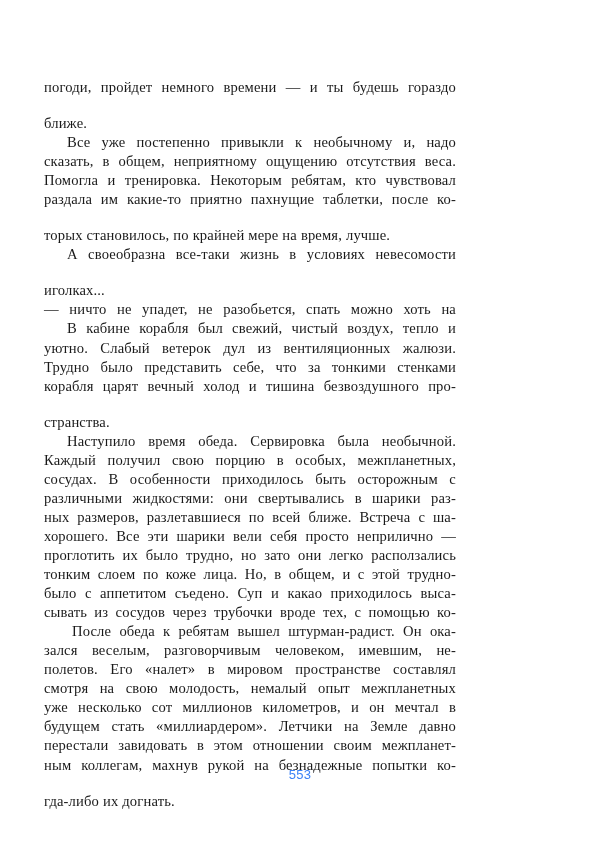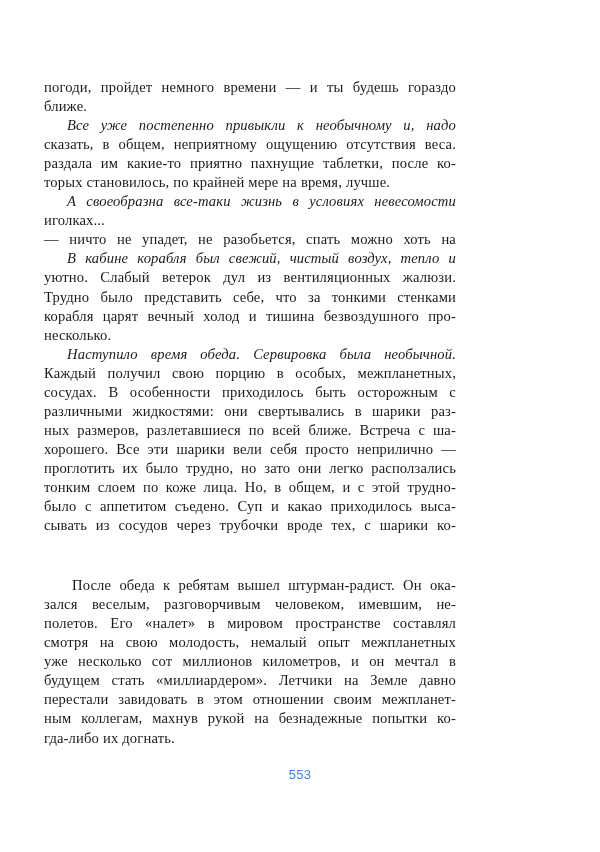--- a/index.html
+++ b/index.html
@@ -48,28 +48,27 @@
   .line {
     display: block;
     text-align: justify;
     text-align-last: justify;
     white-space: nowrap;
   }
   .line.last,
   .line.ragged {
     text-align-last: left;
     white-space: normal;
+    margin-top: 17px;
   }
   .line.indent {
     text-indent: 23px;
-    font-style: italic;
   }
   .line.indent-wide {
     text-indent: 28px;
-    margin-top: 41px;
   }
 
   
   .line:not(.last):not(.ragged) {
     white-space: normal;
     text-align: justify;
     text-align-last: justify;
   }
 
   .page-number {
@@ -90,46 +89,47 @@
 <div class="page">
 
   <div class="text-block">
       <p class="para">
         <span class="line">погоди, пройдет немного времени — и ты будешь гораздо</span>
         <span class="line last">ближе.</span>
       </p>
       <p class="para">
         <span class="line indent">Все уже постепенно привыкли к необычному и, надо</span>
         <span class="line">сказать, в общем, неприятному ощущению отсутствия веса.</span>
+        <span class="line">Помогла и тренировка. Некоторым ребятам, кто чувствовал</span>
         <span class="line">раздала им какие-то приятно пахнущие таблетки, после ко-</span>
         <span class="line last">торых становилось, по крайней мере на время, лучше.</span>
       </p>
       <p class="para">
         <span class="line indent">А своеобразна все-таки жизнь в условиях невесомости</span>
         <span class="line last">иголках...</span>
         <span class="line">— ничто не упадет, не разобьется, спать можно хоть на</span>
       </p>
       <p class="para">
         <span class="line indent">В кабине корабля был свежий, чистый воздух, тепло и</span>
         <span class="line">уютно. Слабый ветерок дул из вентиляционных жалюзи.</span>
         <span class="line">Трудно было представить себе, что за тонкими стенками</span>
         <span class="line">корабля царят вечный холод и тишина безвоздушного про-</span>
-        <span class="line last">несколько.</span>
+        <span class="line last">странства.</span>
       </p>
       <p class="para">
         <span class="line indent">Наступило время обеда. Сервировка была необычной.</span>
         <span class="line">Каждый получил свою порцию в особых, межпланетных,</span>
         <span class="line">сосудах. В особенности приходилось быть осторожным с</span>
         <span class="line">различными жидкостями: они свертывались в шарики раз-</span>
         <span class="line">ных размеров, разлетавшиеся по всей ближе. Встреча с ша-</span>
         <span class="line">хорошего. Все эти шарики вели себя просто неприлично —</span>
         <span class="line">проглотить их было трудно, но зато они легко расползались</span>
         <span class="line">тонким слоем по коже лица. Но, в общем, и с этой трудно-</span>
         <span class="line">было с аппетитом съедено. Суп и какао приходилось выса-</span>
-        <span class="line">сывать из сосудов через трубочки вроде тех, с шарики ко-</span>
+        <span class="line">сывать из сосудов через трубочки вроде тех, с помощью ко-</span>
       </p>
       <p class="para">
         <span class="line indent-wide">После обеда к ребятам вышел штурман-радист. Он ока-</span>
         <span class="line">зался веселым, разговорчивым человеком, имевшим, не-</span>
         <span class="line">полетов. Его «налет» в мировом пространстве составлял</span>
         <span class="line">смотря на свою молодость, немалый опыт межпланетных</span>
         <span class="line">уже несколько сот миллионов километров, и он мечтал в</span>
         <span class="line">будущем стать «миллиардером». Летчики на Земле давно</span>
         <span class="line">перестали завидовать в этом отношении своим межпланет-</span>
         <span class="line">ным коллегам, махнув рукой на безнадежные попытки ко-</span>

